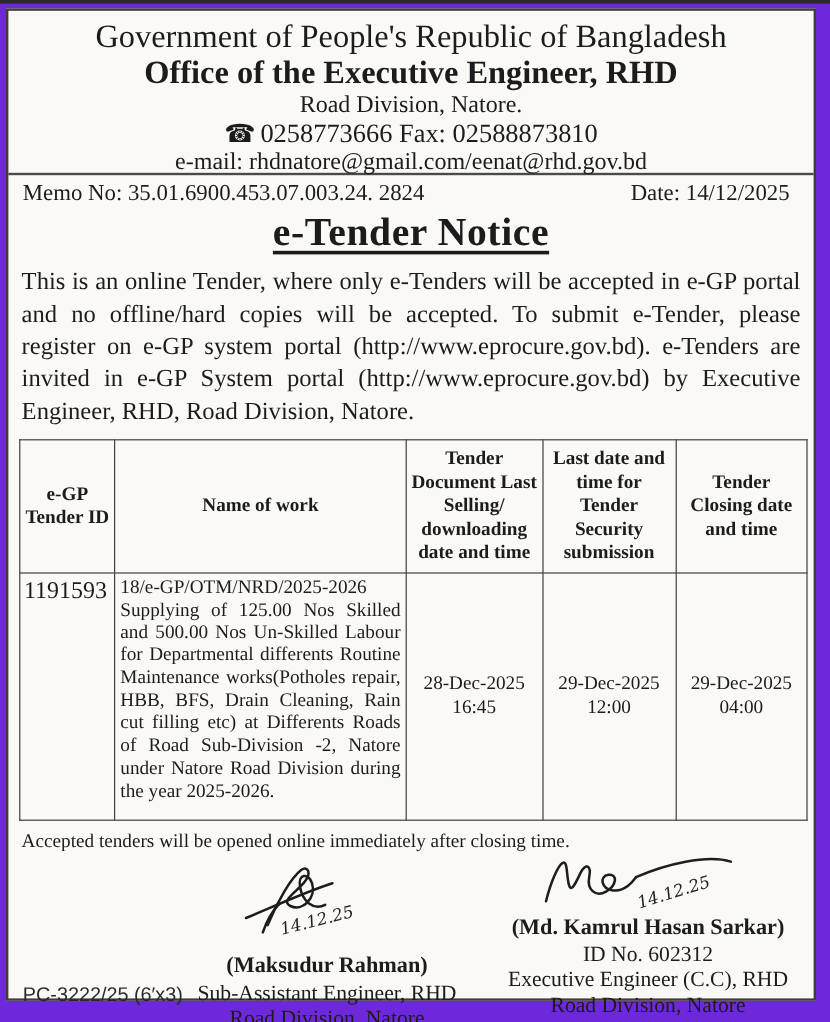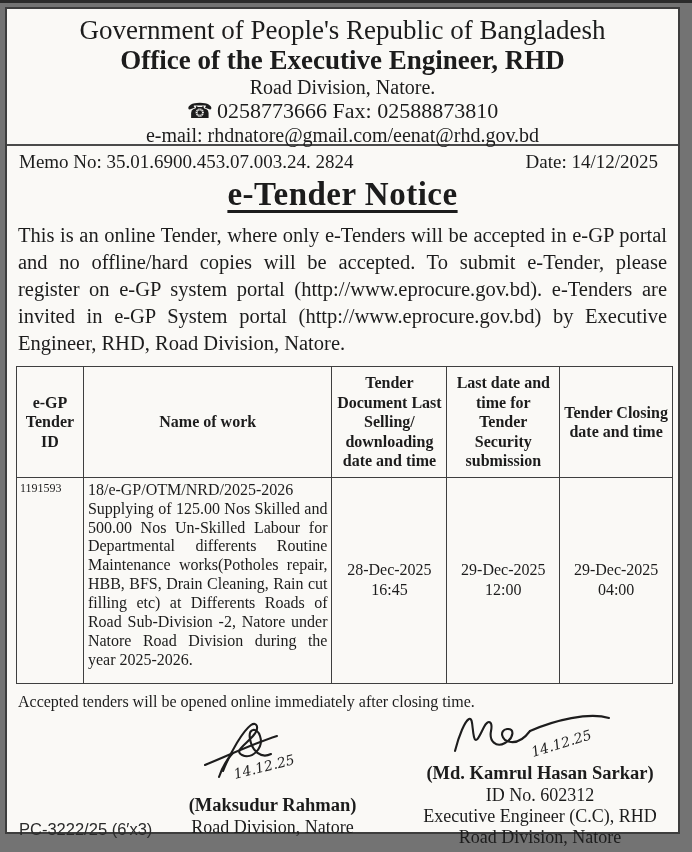--- a/index.html
+++ b/index.html
@@ -1,21 +1,21 @@
 <!DOCTYPE html>
 <html><head>
 <meta charset="utf-8">
 <style>
   * { margin: 0; padding: 0; box-sizing: border-box; }
   html,body { background: #dddcd8; }
   .page {
     position: relative;
     width: 692px;
     height: 852px;
-    background: #737373;
+    background: #6d28d9;
     font-family: "Liberation Serif", serif;
     color: #1c1c1c;
     overflow: hidden;
   }
   .scan-strip {
     position: absolute; top: 0; left: 0;
     width: 100%; height: 3px;
     background: #2b2b2b;
   }
   .notice-box {
@@ -73,21 +73,21 @@
   }
   table.tender th {
     font-size: 16px; font-weight: bold;
     text-align: center; vertical-align: middle;
     line-height: 1.22;
     padding: 6px 3px;
     height: 96px;
   }
   td.c-id {
     vertical-align: top; text-align: left;
-    font-size: 12px; padding: 3px 0 0 3px;
+    font-size: 20px; padding: 3px 6px 0 3px;
   }
   td.c-work { vertical-align: top; padding: 3px 4px 2px 4px; }
   .work-ref { font-size: 16px; line-height: 1.18; }
   .work-desc { font-size: 16px; line-height: 1.18; text-align: justify; }
   td.c-date {
     text-align: center; vertical-align: middle;
     font-size: 16px; line-height: 1.3;
     height: 206px;
   }
   
@@ -195,20 +195,21 @@
       </svg>
 
       <svg class="sig-svg sig-right-svg" width="200" height="70" viewBox="0 0 200 70">
         <path d="M18,44 C22,28 28,14 32,12 C36,10 35,22 37,30 C39,38 43,28 47,20 C51,12 56,14 54,24 C52,34 59,41 68,36 C77,31 78,21 70,22 C62,23 64,34 74,35 C84,36 90,28 93,24"></path>
         <path d="M93,24 C118,13 152,5 172,11"></path>
         <text x="96" y="50" transform="rotate(-17 96 50)">14.12.25</text>
       </svg>
 
       <div class="sig-block sig-block-left">
         <div class="sig-name">(Maksudur Rahman)</div>
+        <div class="sig-line">Sub-Assistant Engineer, RHD</div>
         <div class="sig-line">Road Division, Natore</div>
       </div>
 
       <div class="sig-block sig-block-right">
         <div class="sig-name">(Md. Kamrul Hasan Sarkar)</div>
         <div class="sig-line">ID No. 602312</div>
         <div class="sig-line">Executive Engineer (C.C), RHD</div>
         <div class="sig-line">Road Division, Natore</div>
       </div>
 

